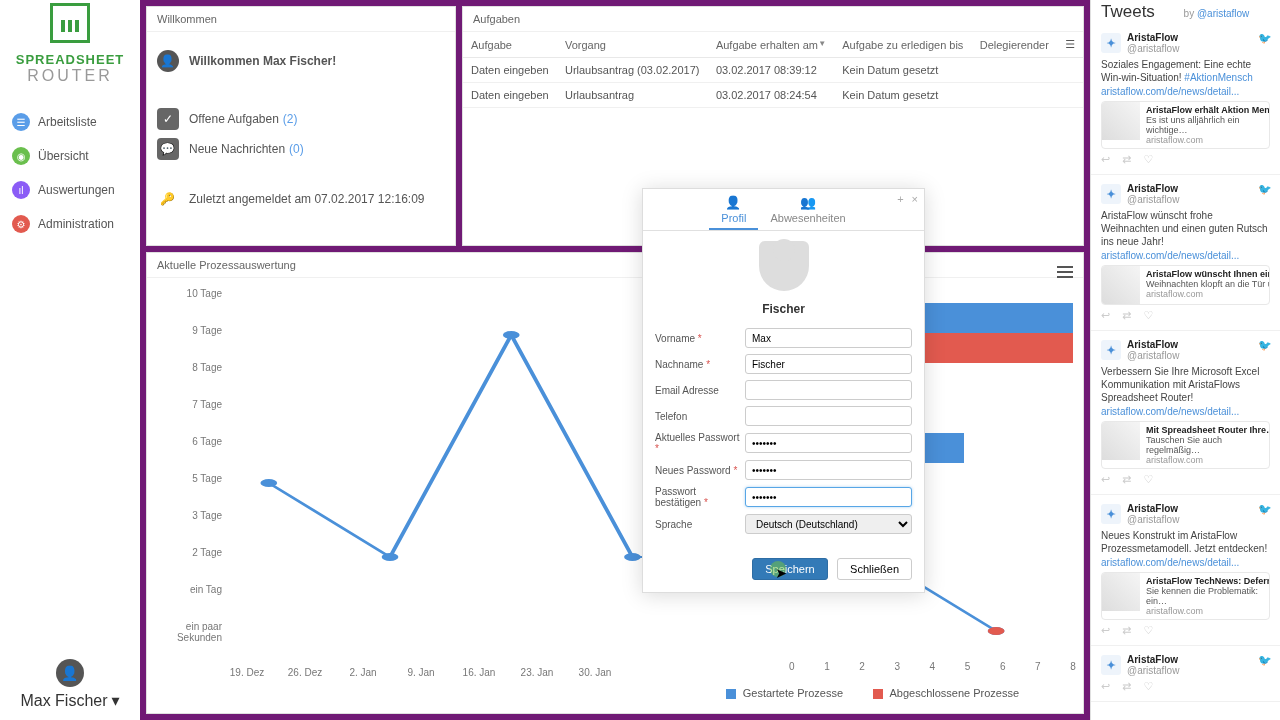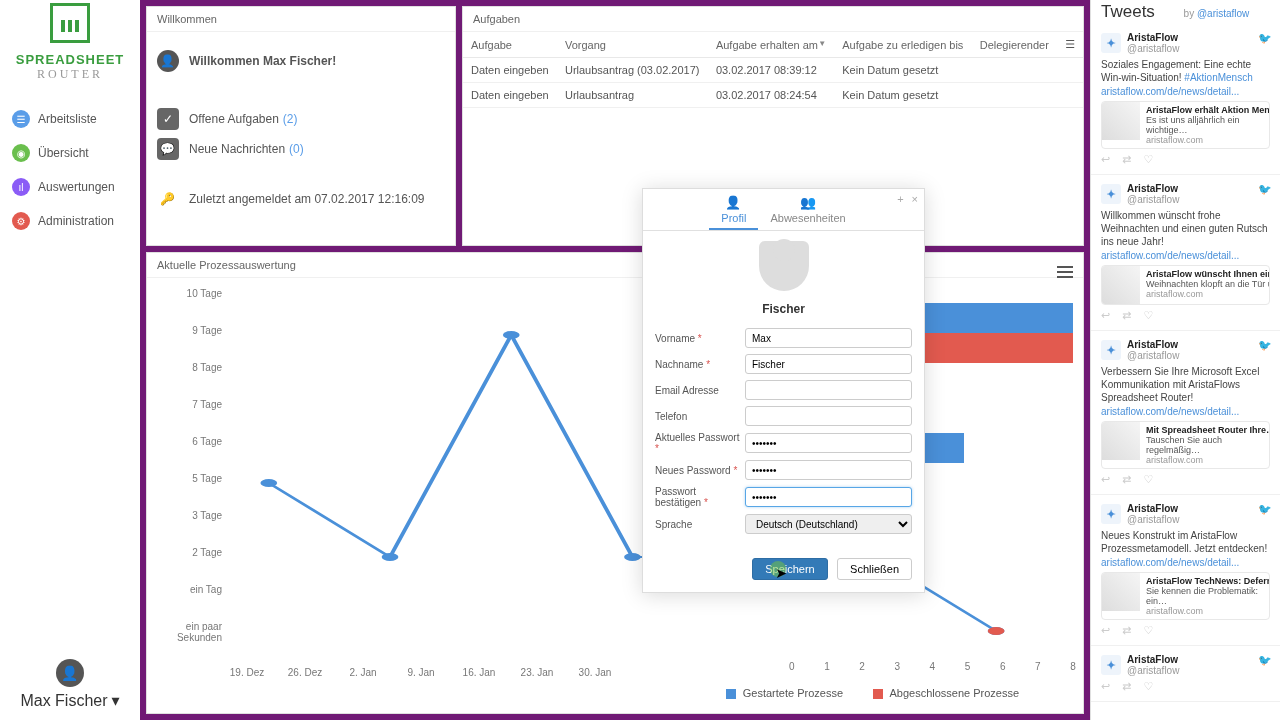--- a/index.html
+++ b/index.html
@@ -3,21 +3,21 @@
 <meta charset="utf-8">
 <style>
 * { margin: 0; padding: 0; box-sizing: border-box; }
 body { font-family: Arial, sans-serif; font-size: 12px; color: #333; background: #fff; width: 1280px; height: 720px; overflow: hidden; }
 .layout { display: flex; height: 100%; }
 .sidebar { width: 140px; background: #fff; display: flex; flex-direction: column; align-items: center; padding-top: 3px; }
 .logo { margin-bottom: 20px; text-align: center; }
 .logo-icon { width: 40px; height: 40px; border: 3px solid #3a9d3f; position: relative; display: inline-block; }
 .logo-icon::after { content: ""; position: absolute; left: 8px; bottom: 8px; width: 4px; height: 12px; background: #3a9d3f; box-shadow: 7px 0 0 #3a9d3f, 14px 0 0 #3a9d3f; }
 .logo-text1 { color: #3a9d3f; font-weight: bold; font-size: 13px; letter-spacing: 1px; margin-top: 6px; }
-.logo-text2 { color: #999; font-size: 12px; letter-spacing: 3px; font-family: Liberation Serif, serif; }
+.logo-text2 { color: #999; font-size: 16px; letter-spacing: 3px; }
 .nav { width: 100%; }
 .nav-item { display: flex; align-items: center; padding: 8px 12px; color: #555; cursor: pointer; }
 .nav-item .icon { width: 18px; height: 18px; border-radius: 50%; margin-right: 8px; display: flex; align-items: center; justify-content: center; color: #fff; font-size: 10px; }
 .icon-blue { background: #5a9de8; }
 .icon-green { background: #6abf4d; }
 .icon-orange { background: #8b5cf6; }
 .icon-red { background: #e25a4f; }
 .user-footer { margin-top: auto; margin-bottom: 10px; text-align: center; }
 .user-footer .avatar { width: 28px; height: 28px; border-radius: 50%; background: #555; display: inline-flex; align-items: center; justify-content: center; color: #fff; font-size: 14px; }
 .user-footer .uname { font-size: 16px; margin-top: 4px; display: flex; align-items: center; justify-content: center; gap: 4px; }
@@ -382,21 +382,21 @@
         </div>
         <div class="tweet">
           <div class="tweet-head">
             <div class="tweet-logo">✦</div>
             <div>
               <div class="tweet-name">AristaFlow</div>
               <div class="tweet-handle">@aristaflow</div>
             </div>
             <span class="tweet-bird">🐦</span>
           </div>
-          <div class="tweet-text">Willkommen wünscht frohe Weihnachten und einen guten Rutsch ins neue Jahr!</div>
+          <div class="tweet-text">AristaFlow wünscht frohe Weihnachten und einen guten Rutsch ins neue Jahr!</div>
           <div class="tweet-link">aristaflow.com/de/news/detail...</div>
           <div class="tweet-card">
             <div class="tweet-card-img"></div>
             <div class="tweet-card-body">
               <div class="tweet-card-title">AristaFlow wünscht Ihnen ein…</div>
               <div>Weihnachten klopft an die Tür u…</div>
               <div style="color:#999">aristaflow.com</div>
             </div>
           </div>
           <div class="tweet-actions">

